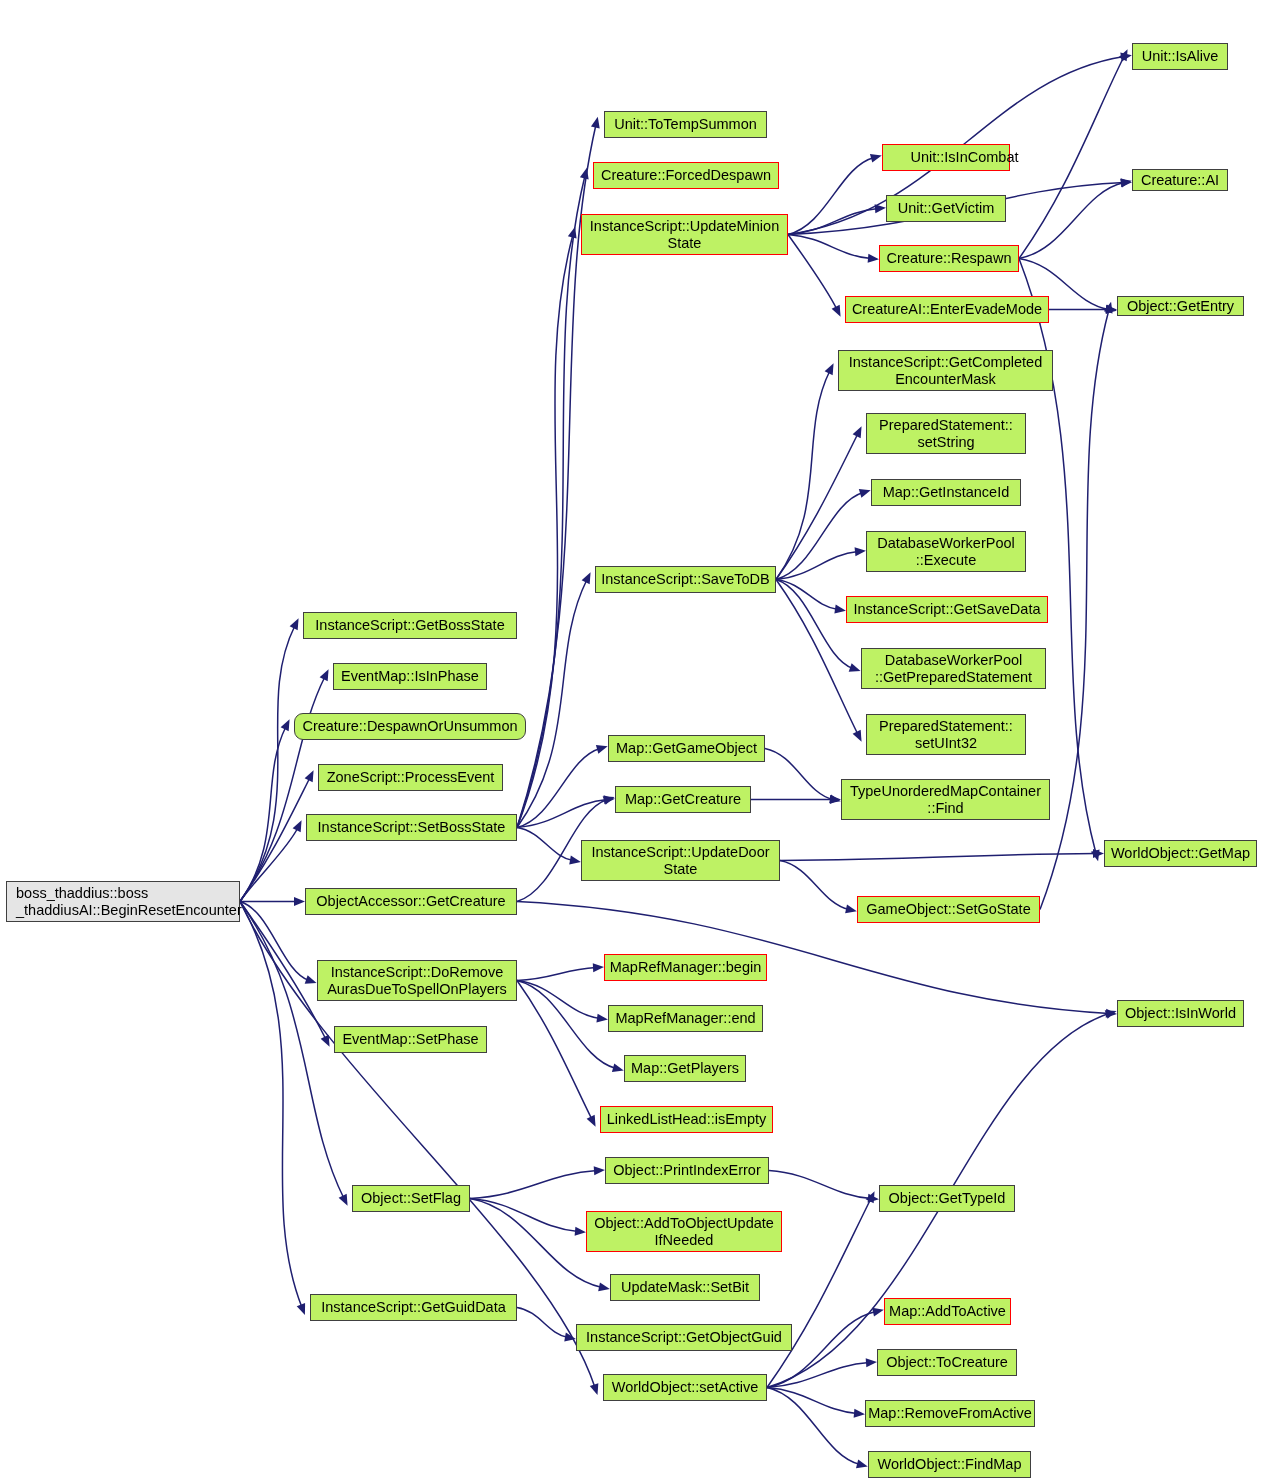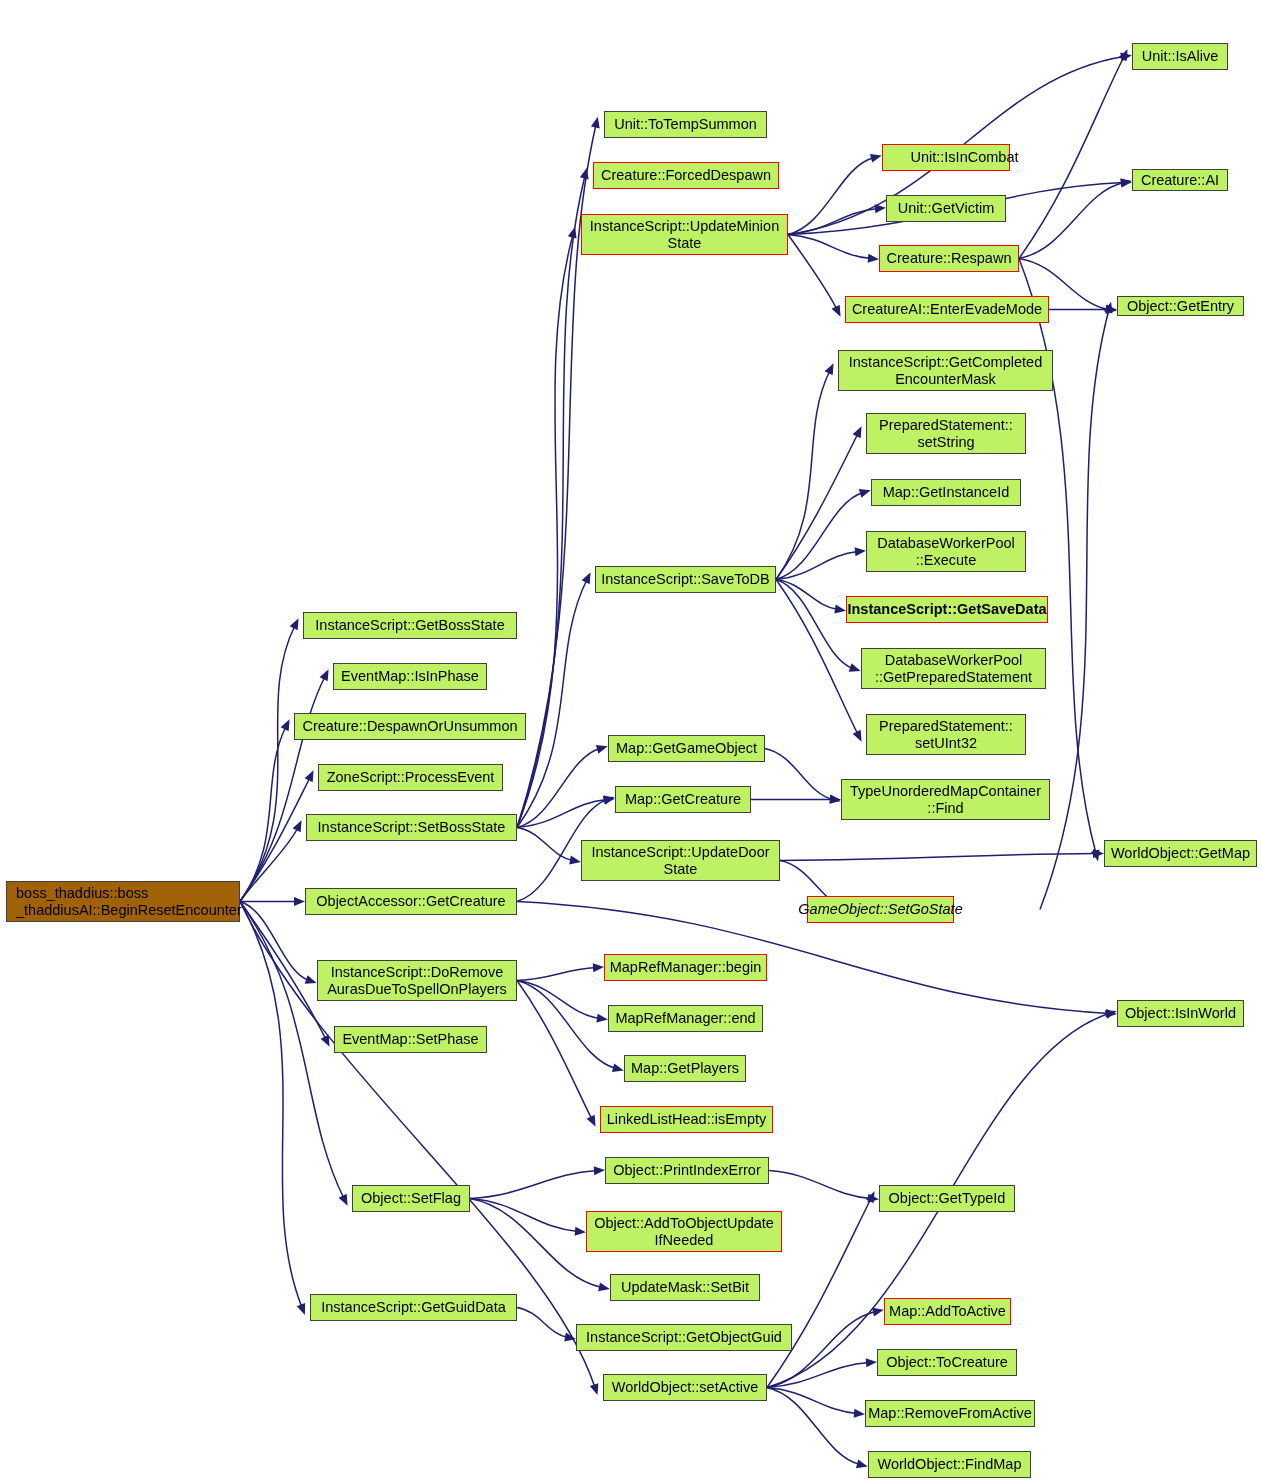--- a/index.html
+++ b/index.html
@@ -4,21 +4,21 @@
 <style>
   html,body{margin:0;padding:0;background:#ffffff;}
   #canvas{position:relative;width:1261px;height:1484px;background:#fff;
     font-family:"Liberation Sans","DejaVu Sans",sans-serif;}
   svg#edges{position:absolute;left:0;top:0;width:1261px;height:1484px;overflow:visible;}
   .node{position:absolute;box-sizing:border-box;display:flex;align-items:center;
     justify-content:center;text-align:center;background:#bef264;
     border:1px solid #404040;font-size:14.5px;color:#000;line-height:1.16;
     padding:1px 4px;white-space:pre-line;letter-spacing:0px;}
   .node.red{border:1px solid #ff0000;}
-  .node.root{background:#a16207;border:1px solid #404040;justify-content:flex-start;
+  .node.root{background:#e5e5e5;border:1px solid #404040;justify-content:flex-start;
     text-align:left;padding-left:9px;}
   .edge{fill:none;stroke:#1f1f70;stroke-width:1.5px;}
   .ahead{fill:#1f1f70;stroke:none;}
 </style>
 </head>
 <body>
 
 <div id="canvas">
   <svg id="edges">
       <path class="edge" d="M240,901.5 C309,804.9 253.6,708.3 295,625.5"></path>
@@ -136,21 +136,21 @@
       <path class="edge" d="M767,1387.5 C808.85,1396.74 822.8,1455.26 860,1464.5"></path>
       <polygon class="ahead" points="0,0 -11,-4.5 -11,4.5" transform="translate(867.7640775709856,1466.4284966869868) rotate(13.949233998725514)"></polygon>
       <path class="edge" d="M767,1387.5 C920.9,1342.62 972.2,1058.38 1109,1013.5"></path>
       <polygon class="ahead" points="0,0 -11,-4.5 -11,4.5" transform="translate(1116.6013831552752,1011.0062128946728) rotate(-18.163120595874116)"></polygon>
     </svg>
   <div id="nodes">
       <div class="node root" style="left: 6px; top: 881px; width: 234px; height: 41px;">boss_thaddius::boss
 _thaddiusAI::BeginResetEncounter</div>
       <div class="node" style="left: 303px; top: 612px; width: 214px; height: 27px;">InstanceScript::GetBossState</div>
       <div class="node" style="left: 333px; top: 663px; width: 154px; height: 27px;">EventMap::IsInPhase</div>
-      <div class="node" style="left: 294px; top: 713px; width: 232px; height: 27px;">Creature::DespawnOrUnsummon</div>
+      <div class="node" style="left: 294px; top: 713px; width: 232px; height: 27px; border-radius: 9px;">Creature::DespawnOrUnsummon</div>
       <div class="node" style="left: 318px; top: 764px; width: 185px; height: 27px;">ZoneScript::ProcessEvent</div>
       <div class="node" style="left: 306px; top: 814px; width: 211px; height: 27px;">InstanceScript::SetBossState</div>
       <div class="node" style="left: 305px; top: 888px; width: 212px; height: 27px;">ObjectAccessor::GetCreature</div>
       <div class="node" style="left: 317px; top: 960px; width: 200px; height: 41px;">InstanceScript::DoRemove
 AurasDueToSpellOnPlayers</div>
       <div class="node" style="left: 334px; top: 1026px; width: 153px; height: 27px;">EventMap::SetPhase</div>
       <div class="node" style="left: 352px; top: 1185px; width: 118px; height: 27px;">Object::SetFlag</div>
       <div class="node" style="left: 310px; top: 1294px; width: 207px; height: 27px;">InstanceScript::GetGuidData</div>
       <div class="node" style="left: 604px; top: 111px; width: 163px; height: 27px;">Unit::ToTempSummon</div>
       <div class="node red" style="left: 593px; top: 162px; width: 186px; height: 27px;">Creature::ForcedDespawn</div>
@@ -175,28 +175,28 @@
       <div class="node" style="left: 886px; top: 195px; width: 120px; height: 27px;">Unit::GetVictim</div>
       <div class="node red" style="left: 879px; top: 245px; width: 140px; height: 27px;">Creature::Respawn</div>
       <div class="node red" style="left: 845px; top: 296px; width: 204px; height: 27px;">CreatureAI::EnterEvadeMode</div>
       <div class="node" style="left: 838px; top: 350px; width: 215px; height: 41px;">InstanceScript::GetCompleted
 EncounterMask</div>
       <div class="node" style="left: 866px; top: 413px; width: 160px; height: 41px;">PreparedStatement::
 setString</div>
       <div class="node" style="left: 871px; top: 479px; width: 150px; height: 27px;">Map::GetInstanceId</div>
       <div class="node" style="left: 866px; top: 531px; width: 160px; height: 41px;">DatabaseWorkerPool
 ::Execute</div>
-      <div class="node red" style="left: 846px; top: 596px; width: 202px; height: 27px; font-weight: bold;">InstanceScript::GetSaveData</div>
+      <div class="node red" style="left: 846px; top: 596px; width: 202px; height: 27px;">InstanceScript::GetSaveData</div>
       <div class="node" style="left: 861px; top: 648px; width: 185px; height: 41px;">DatabaseWorkerPool
 ::GetPreparedStatement</div>
       <div class="node" style="left: 866px; top: 714px; width: 160px; height: 41px;">PreparedStatement::
 setUInt32</div>
       <div class="node" style="left: 841px; top: 779px; width: 209px; height: 41px;">TypeUnorderedMapContainer
 ::Find</div>
-      <div class="node red" style="left: 807px; top: 896px; width: 147px; height: 27px; font-style: italic;">GameObject::SetGoState</div>
+      <div class="node red" style="left: 857px; top: 896px; width: 183px; height: 27px;">GameObject::SetGoState</div>
       <div class="node" style="left: 879px; top: 1185px; width: 136px; height: 27px;">Object::GetTypeId</div>
       <div class="node red" style="left: 884px; top: 1298px; width: 127px; height: 27px;">Map::AddToActive</div>
       <div class="node" style="left: 877px; top: 1349px; width: 140px; height: 27px;">Object::ToCreature</div>
       <div class="node" style="left: 865px; top: 1400px; width: 170px; height: 27px;">Map::RemoveFromActive</div>
       <div class="node" style="left: 868px; top: 1451px; width: 163px; height: 27px;">WorldObject::FindMap</div>
       <div class="node" style="left: 1132px; top: 43px; width: 96px; height: 27px;">Unit::IsAlive</div>
       <div class="node" style="left: 1132px; top: 169px; width: 96px; height: 22px;">Creature::AI</div>
       <div class="node" style="left: 1117px; top: 296px; width: 127px; height: 20px;">Object::GetEntry</div>
       <div class="node" style="left: 1104px; top: 840px; width: 153px; height: 27px;">WorldObject::GetMap</div>
       <div class="node" style="left: 1117px; top: 1000px; width: 127px; height: 27px;">Object::IsInWorld</div>

